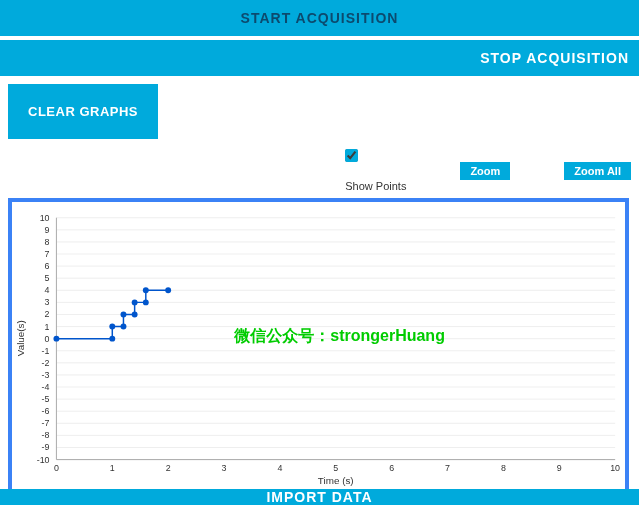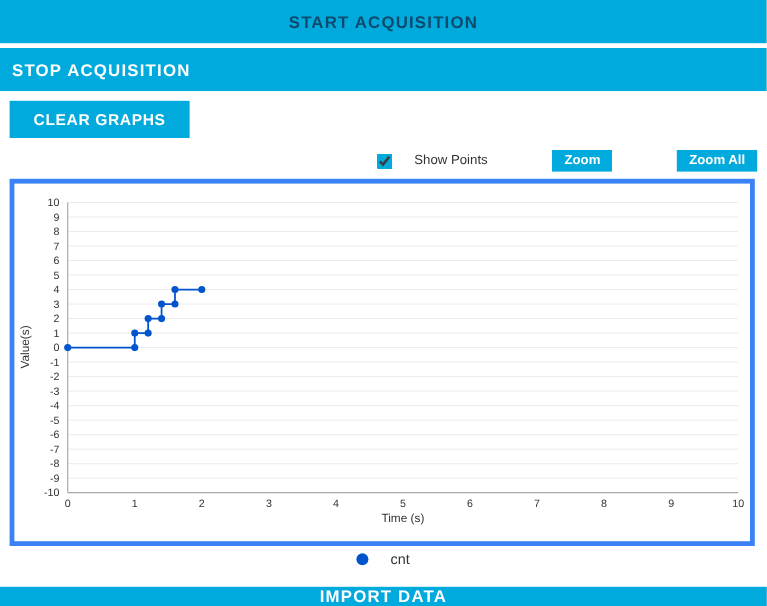--- a/index.html
+++ b/index.html
@@ -18,59 +18,60 @@
       font-weight: bold;
       font-size: 14px;
       padding: 10px;
       letter-spacing: 1px;
       cursor: pointer;
     }
 
     .second-bar {
       background: #00aadc;
       color: white;
-      text-align: left;
+      text-align: right;
       font-weight: bold;
       font-size: 14px;
       padding: 10px;
       letter-spacing: 1px;
       margin-top: 4px;
       cursor: pointer;
     }
 
     .clear-graphs-row {
       padding: 8px 8px;
       background: #fff;
     }
 
     .clear-graphs-btn {
       background: #00aadc;
       color: white;
       font-weight: bold;
       font-size: 13px;
-      padding: 8px 20px;
+      padding: 20px 20px;
       border: none;
       cursor: pointer;
       letter-spacing: 0.5px;
     }
 
     .chart-controls {
       display: flex;
       justify-content: flex-end;
       align-items: center;
       padding: 2px 8px 2px 0;
       gap: 6px;
     }
 
     .show-points-label {
       font-size: 11px;
       color: #333;
       display: flex;
       align-items: flex-start;
       gap: 18px;
+      flex-direction: column;
     }
 
     .show-points-label input[type=checkbox] {
       accent-color: #00aadc;
     }
 
     .chart-ctrl-btn {
       background: #00aadc;
       color: white;
       font-size: 11px;
@@ -273,20 +274,23 @@
       <circle class="data-point" cx="112.92" cy="120.25" r="3"></circle>
       <circle class="data-point" cx="112.92" cy="108" r="3"></circle>
       <circle class="data-point" cx="124.24" cy="108" r="3"></circle>
       <circle class="data-point" cx="124.24" cy="95.75" r="3"></circle>
       <circle class="data-point" cx="135.56" cy="95.75" r="3"></circle>
       <circle class="data-point" cx="135.56" cy="83.5" r="3"></circle>
       <circle class="data-point" cx="158.2" cy="83.5" r="3"></circle>
     </svg>
 
     
+    <div class="watermark">
+      <span>微信公众号：strongerHuang</span>
+    </div>
   </div>
 </div>
 
 <div class="legend-area">
   <span class="legend-dot" style="background: rgb(0, 85, 204);"></span>
   <span class="legend-label">cnt</span>
 </div>
 
 <div class="bottom-bar">
   <span>IMPORT DATA</span>

